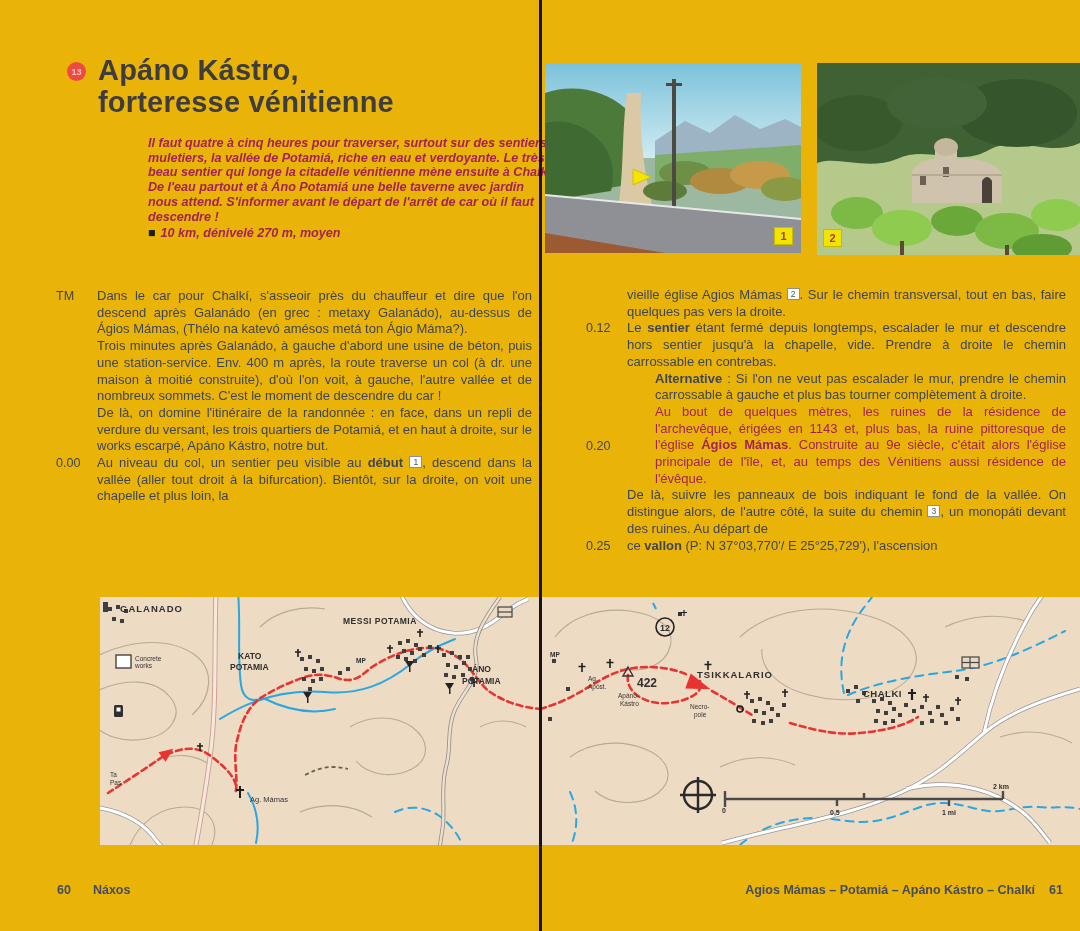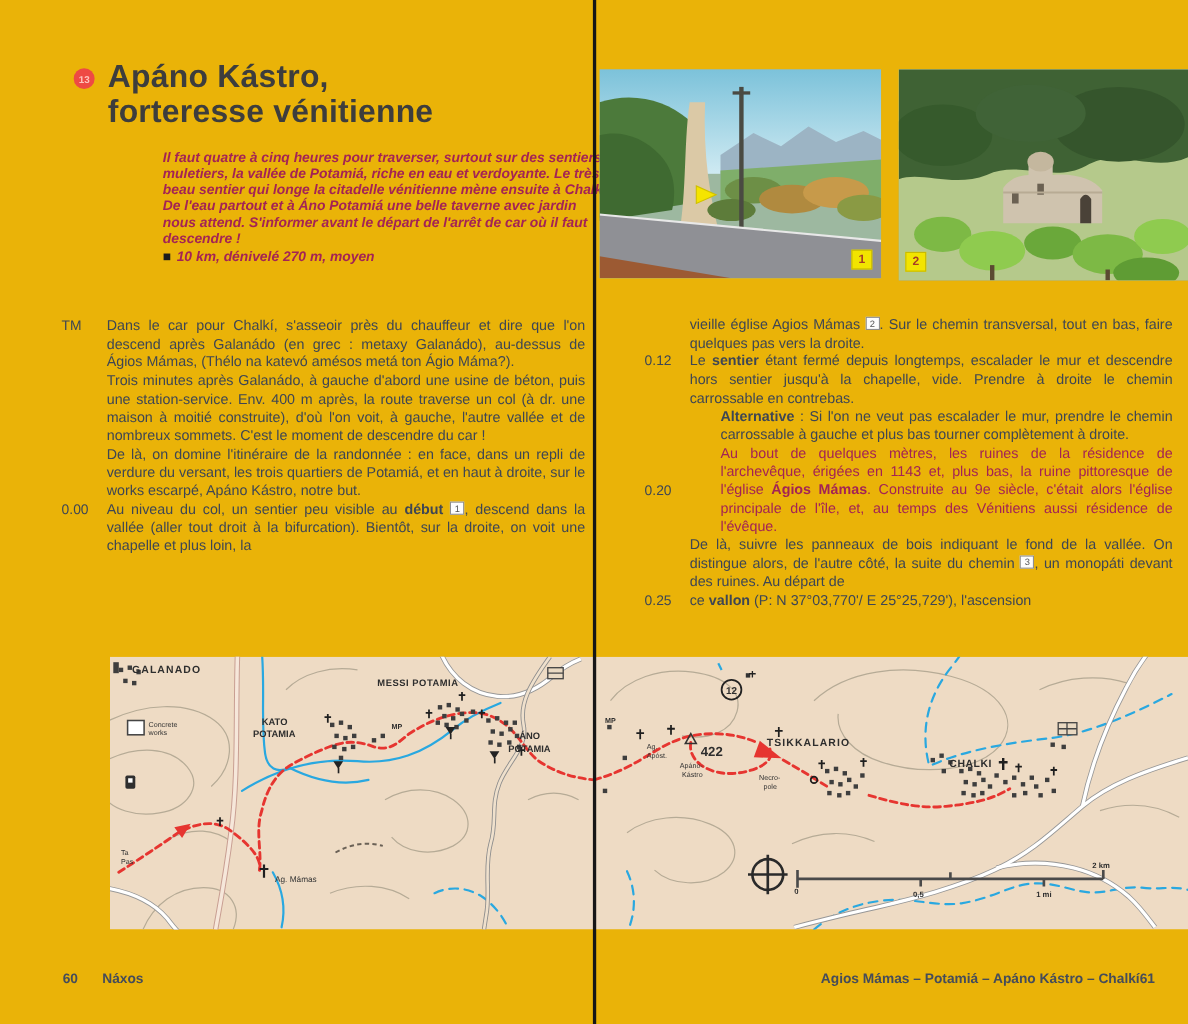--- a/index.html
+++ b/index.html
@@ -43,21 +43,21 @@
 
   
   .mapwrap{position:absolute;left:100px;top:597px;width:980px;height:248px;}
   .mapwrap svg{display:block;}
   .ml{fill:#2e2e2e;font-weight:700;}
   .ms{fill:#333;font-weight:400;}
 
   
   .foot{position:absolute;top:860px;font-size:12.5px;font-weight:700;color:#454c5a;margin-top:23px;}
   #foot-left{left:57px;display:flex;gap:22px;}
-  #foot-right{right:30px;display:flex;justify-content:space-between;}
+  #foot-right{right:17px;display:flex;gap:14px;justify-content:space-between;}
 </style>
 </head>
 <body>
 
 <div class="canvas">
 
   <div class="badge">13</div>
   <div class="title">Apáno Kástro, forteresse vénitienne</div>
 
   <div class="intro">

